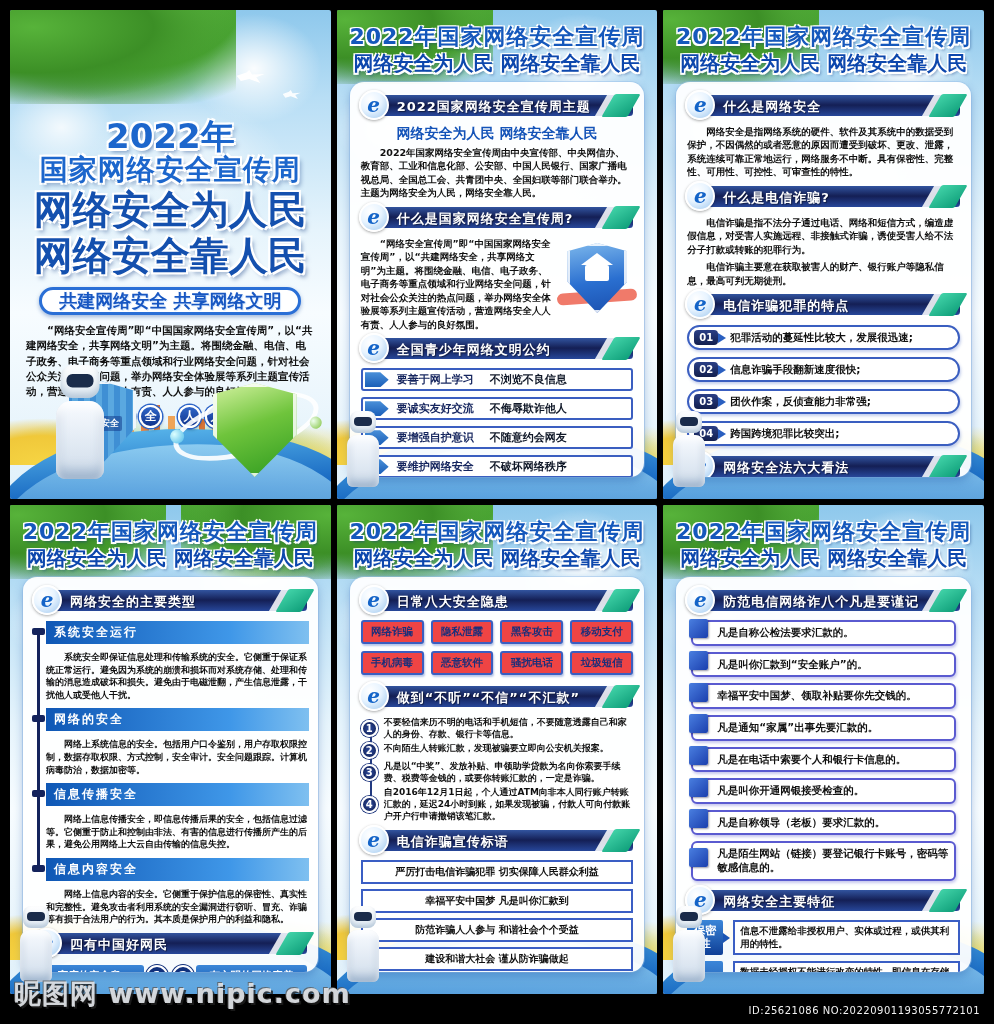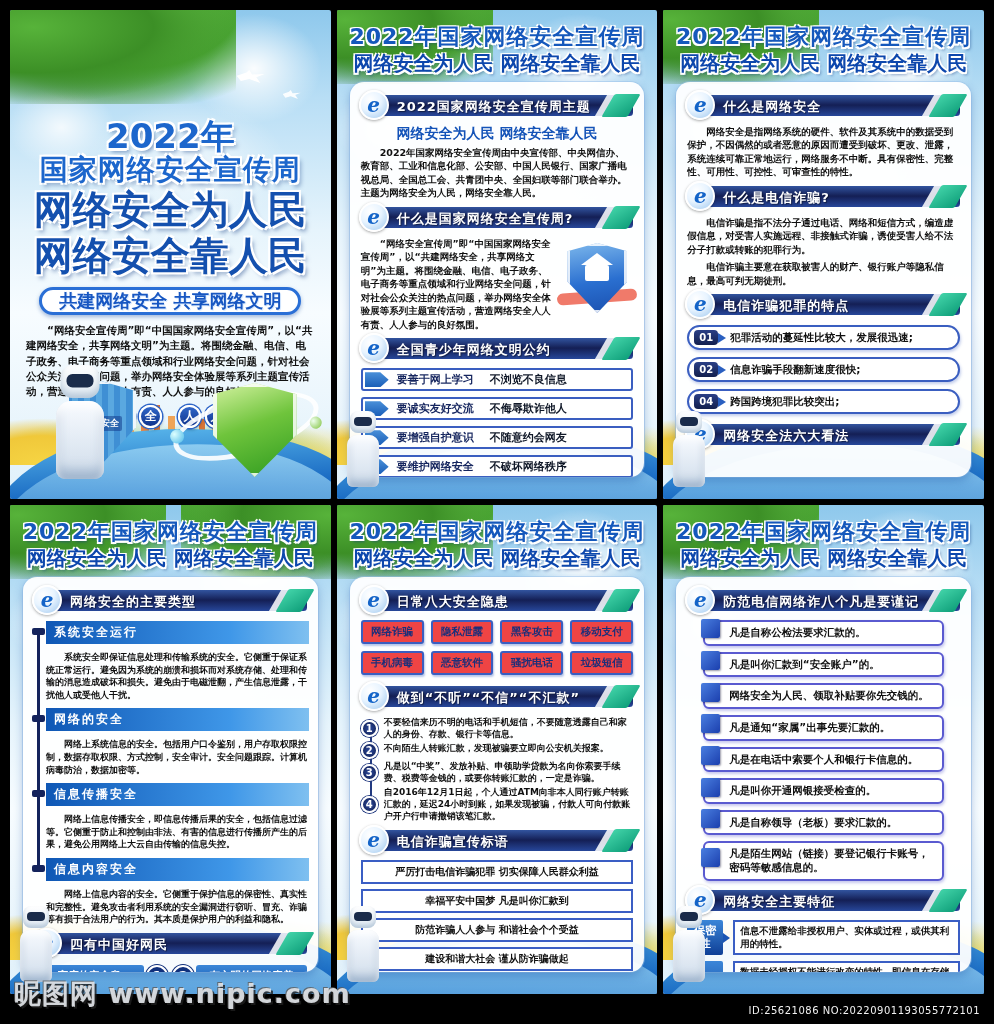--- a/index.html
+++ b/index.html
@@ -108,21 +108,21 @@
   .step-item{display:flex;margin:1px 0;position:relative;}
   .step-num{width:17px;height:17px;border-radius:50%;background:radial-gradient(#2c4a9e,#101d4e);
     border:2px solid #fff;box-shadow:0 0 0 1px #233a80;color:#fff;font-size:10px;font-weight:bold;
     display:flex;align-items:center;justify-content:center;margin-right:6px;flex:none;align-self:center;z-index:1;}
   .step-text{font-size:9px;font-weight:bold;line-height:1.38;color:#101010;}
   
   .slogan-row{border:2px solid #3a5ec4;background:#fff;text-align:center;font-size:10px;font-weight:bold;
     color:#101010;padding:3px 1px;margin:5px 2px;white-space:nowrap;}
   
   .fb-row{display:flex;align-items:center;border:2px solid #5a5ad0;border-radius:6px;background:#fff;
-    margin:6px 18px;padding:4px 5px;box-shadow:1px 2px 3px rgba(70,70,200,.3);}
+    margin:6px 6px;padding:4px 5px;box-shadow:1px 2px 3px rgba(70,70,200,.3);}
   .fb-sq{width:19px;height:19px;background:linear-gradient(135deg,#4a7fe0,#1b3fae);border-radius:2px;
     margin:-8px 9px 0 -9px;flex:none;box-shadow:1px 1px 2px rgba(0,0,40,.4);}
   .fb-text{font-size:10.5px;font-weight:bold;color:#101010;line-height:1.3;}
   
   .char-row{display:flex;align-items:stretch;margin:6px 2px;}
   .char-label{position:relative;background:linear-gradient(180deg,#3b86d8,#0f3f96);color:#fff;font-weight:bold;
     font-size:11px;width:36px;display:flex;align-items:center;justify-content:center;text-align:center;
     line-height:1.15;border-radius:2px;margin-right:10px;flex:none;padding:2px;}
   .char-label::after{content:"";position:absolute;right:-7px;top:calc(50% - 5px);
     border-left:7px solid #1b55b4;border-top:5px solid transparent;border-bottom:5px solid transparent;}
@@ -327,20 +327,24 @@
       </div>
       <div class="feat-row">
         <span class="feat-num">01</span>
         <span class="feat-text">犯罪活动的蔓延性比较大，发展很迅速;</span>
       </div>
       <div class="feat-row">
         <span class="feat-num">02</span>
         <span class="feat-text">信息诈骗手段翻新速度很快;</span>
       </div>
       <div class="feat-row">
+        <span class="feat-num">03</span>
+        <span class="feat-text">团伙作案，反侦查能力非常强;</span>
+      </div>
+      <div class="feat-row">
         <span class="feat-num">04</span>
         <span class="feat-text">跨国跨境犯罪比较突出;</span>
       </div>
       <div class="sec">
         <span class="sec-bar"></span>
         <span class="sec-logo">e</span>
         <span class="sec-title">网络安全法六大看法</span>
       </div>
 
     </div>
@@ -475,21 +479,21 @@
       <div class="fb-row">
         <span class="fb-sq"></span>
         <span class="fb-text">凡是自称公检法要求汇款的。</span>
       </div>
       <div class="fb-row">
         <span class="fb-sq"></span>
         <span class="fb-text">凡是叫你汇款到“安全账户”的。</span>
       </div>
       <div class="fb-row">
         <span class="fb-sq"></span>
-        <span class="fb-text">网络安全为人民、领取补贴要你先交钱的。</span>
+        <span class="fb-text">幸福平安中国梦、领取补贴要你先交钱的。</span>
       </div>
       <div class="fb-row">
         <span class="fb-sq"></span>
         <span class="fb-text">凡是通知“家属”出事先要汇款的。</span>
       </div>
       <div class="fb-row">
         <span class="fb-sq"></span>
         <span class="fb-text">凡是在电话中索要个人和银行卡信息的。</span>
       </div>
       <div class="fb-row">

